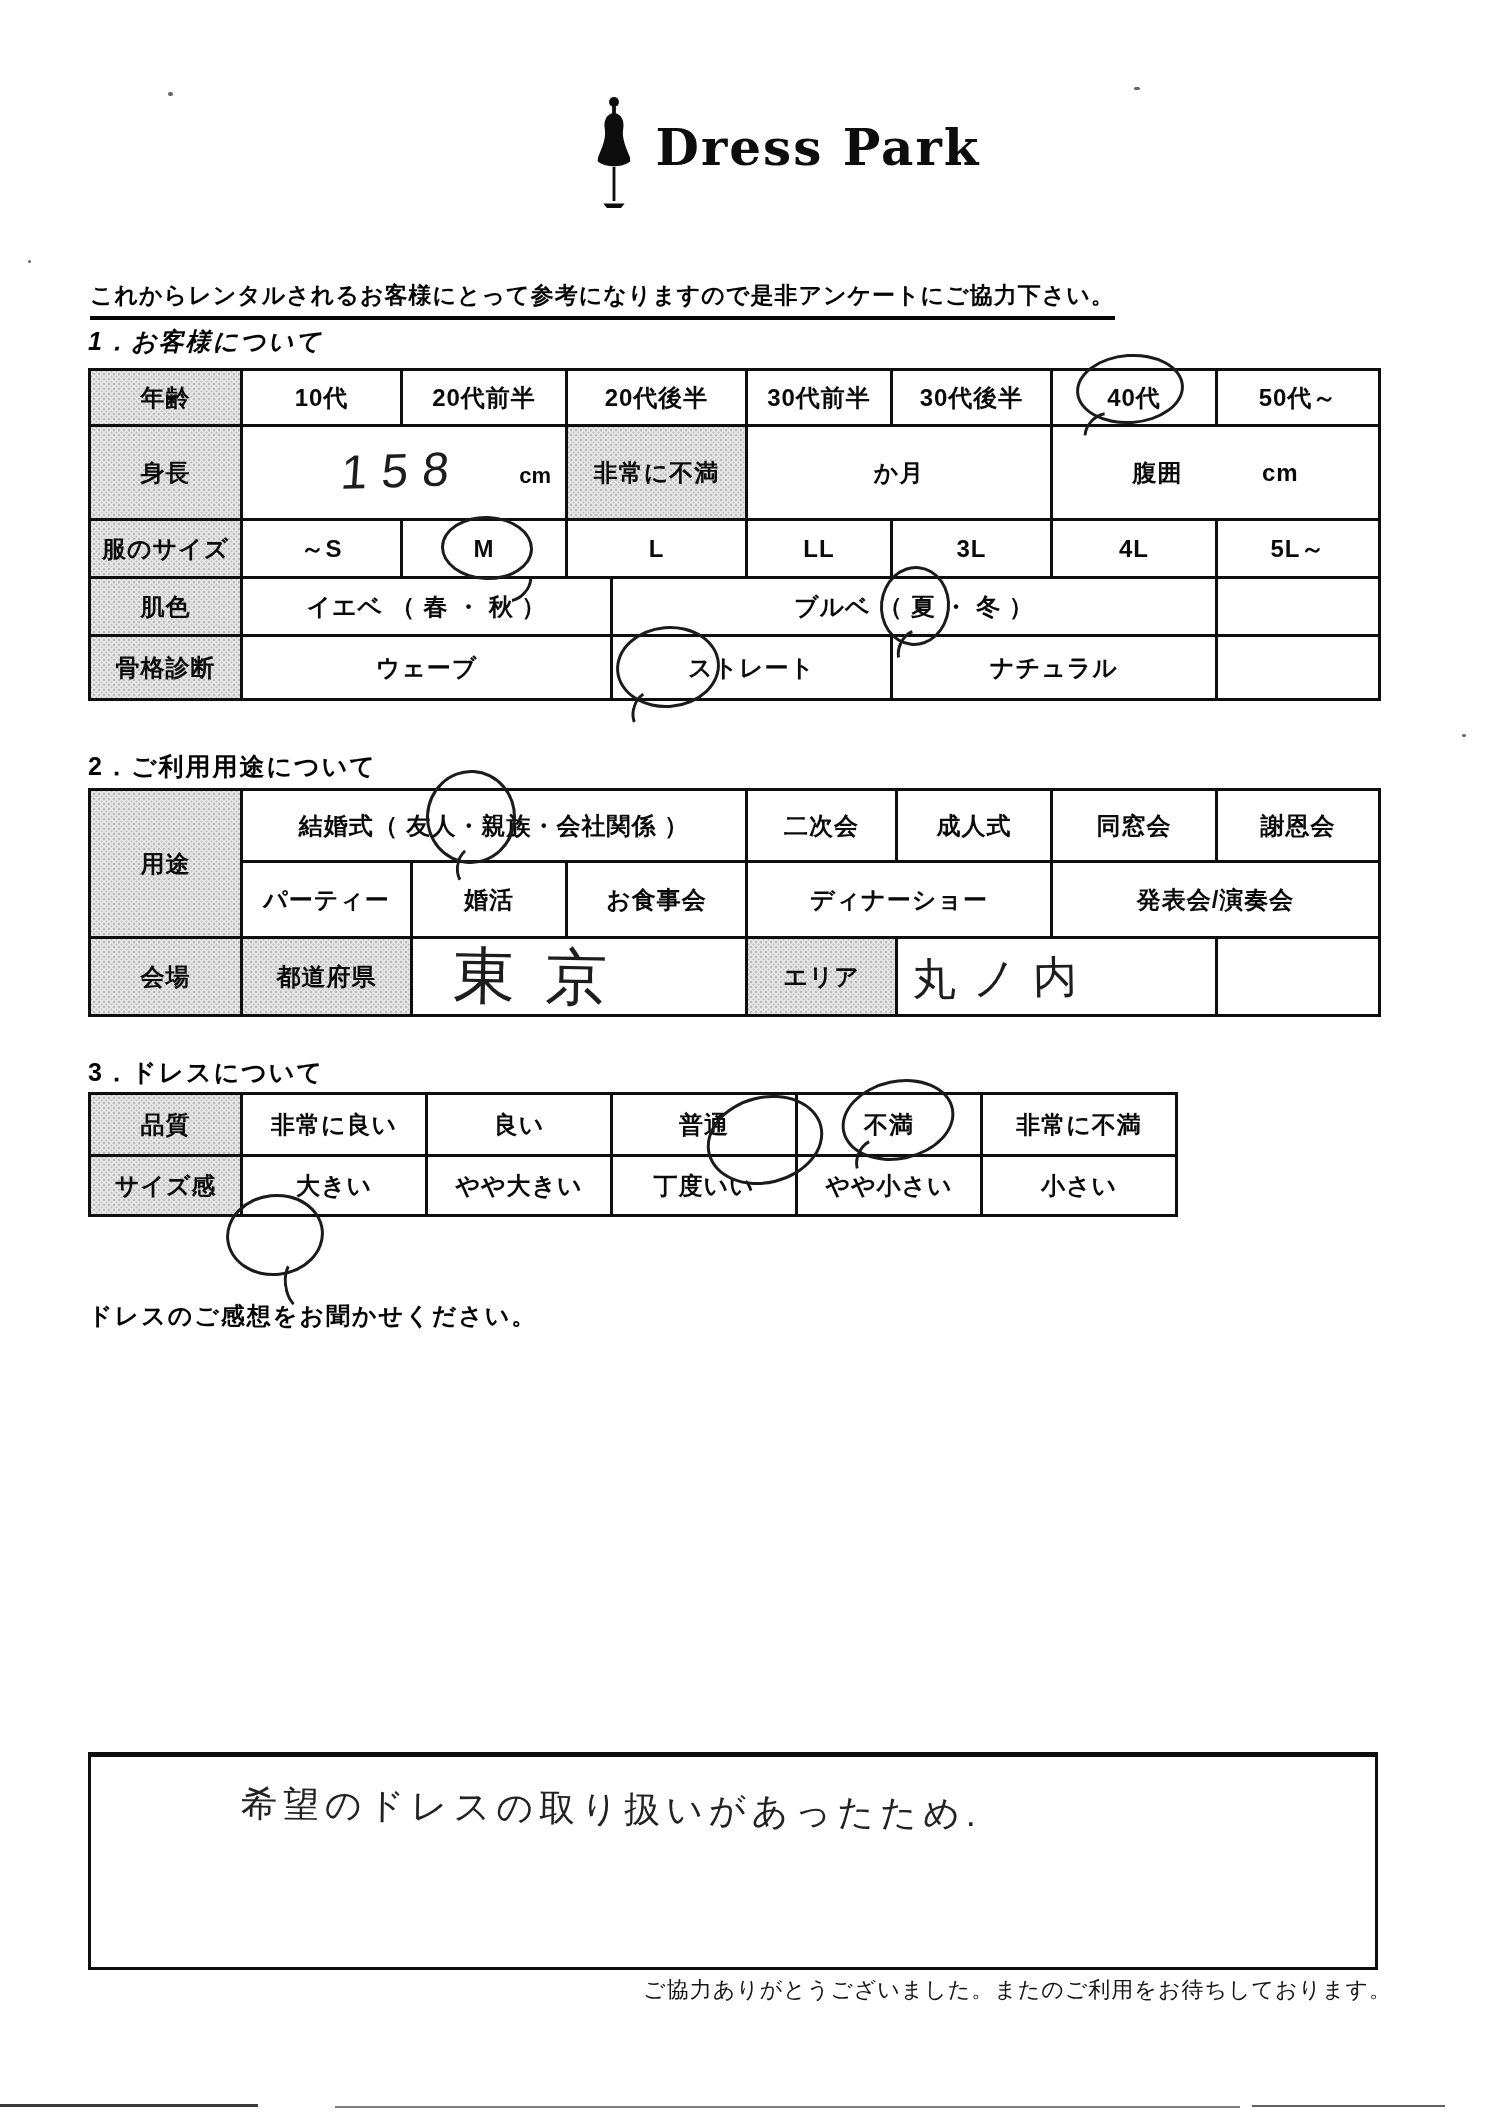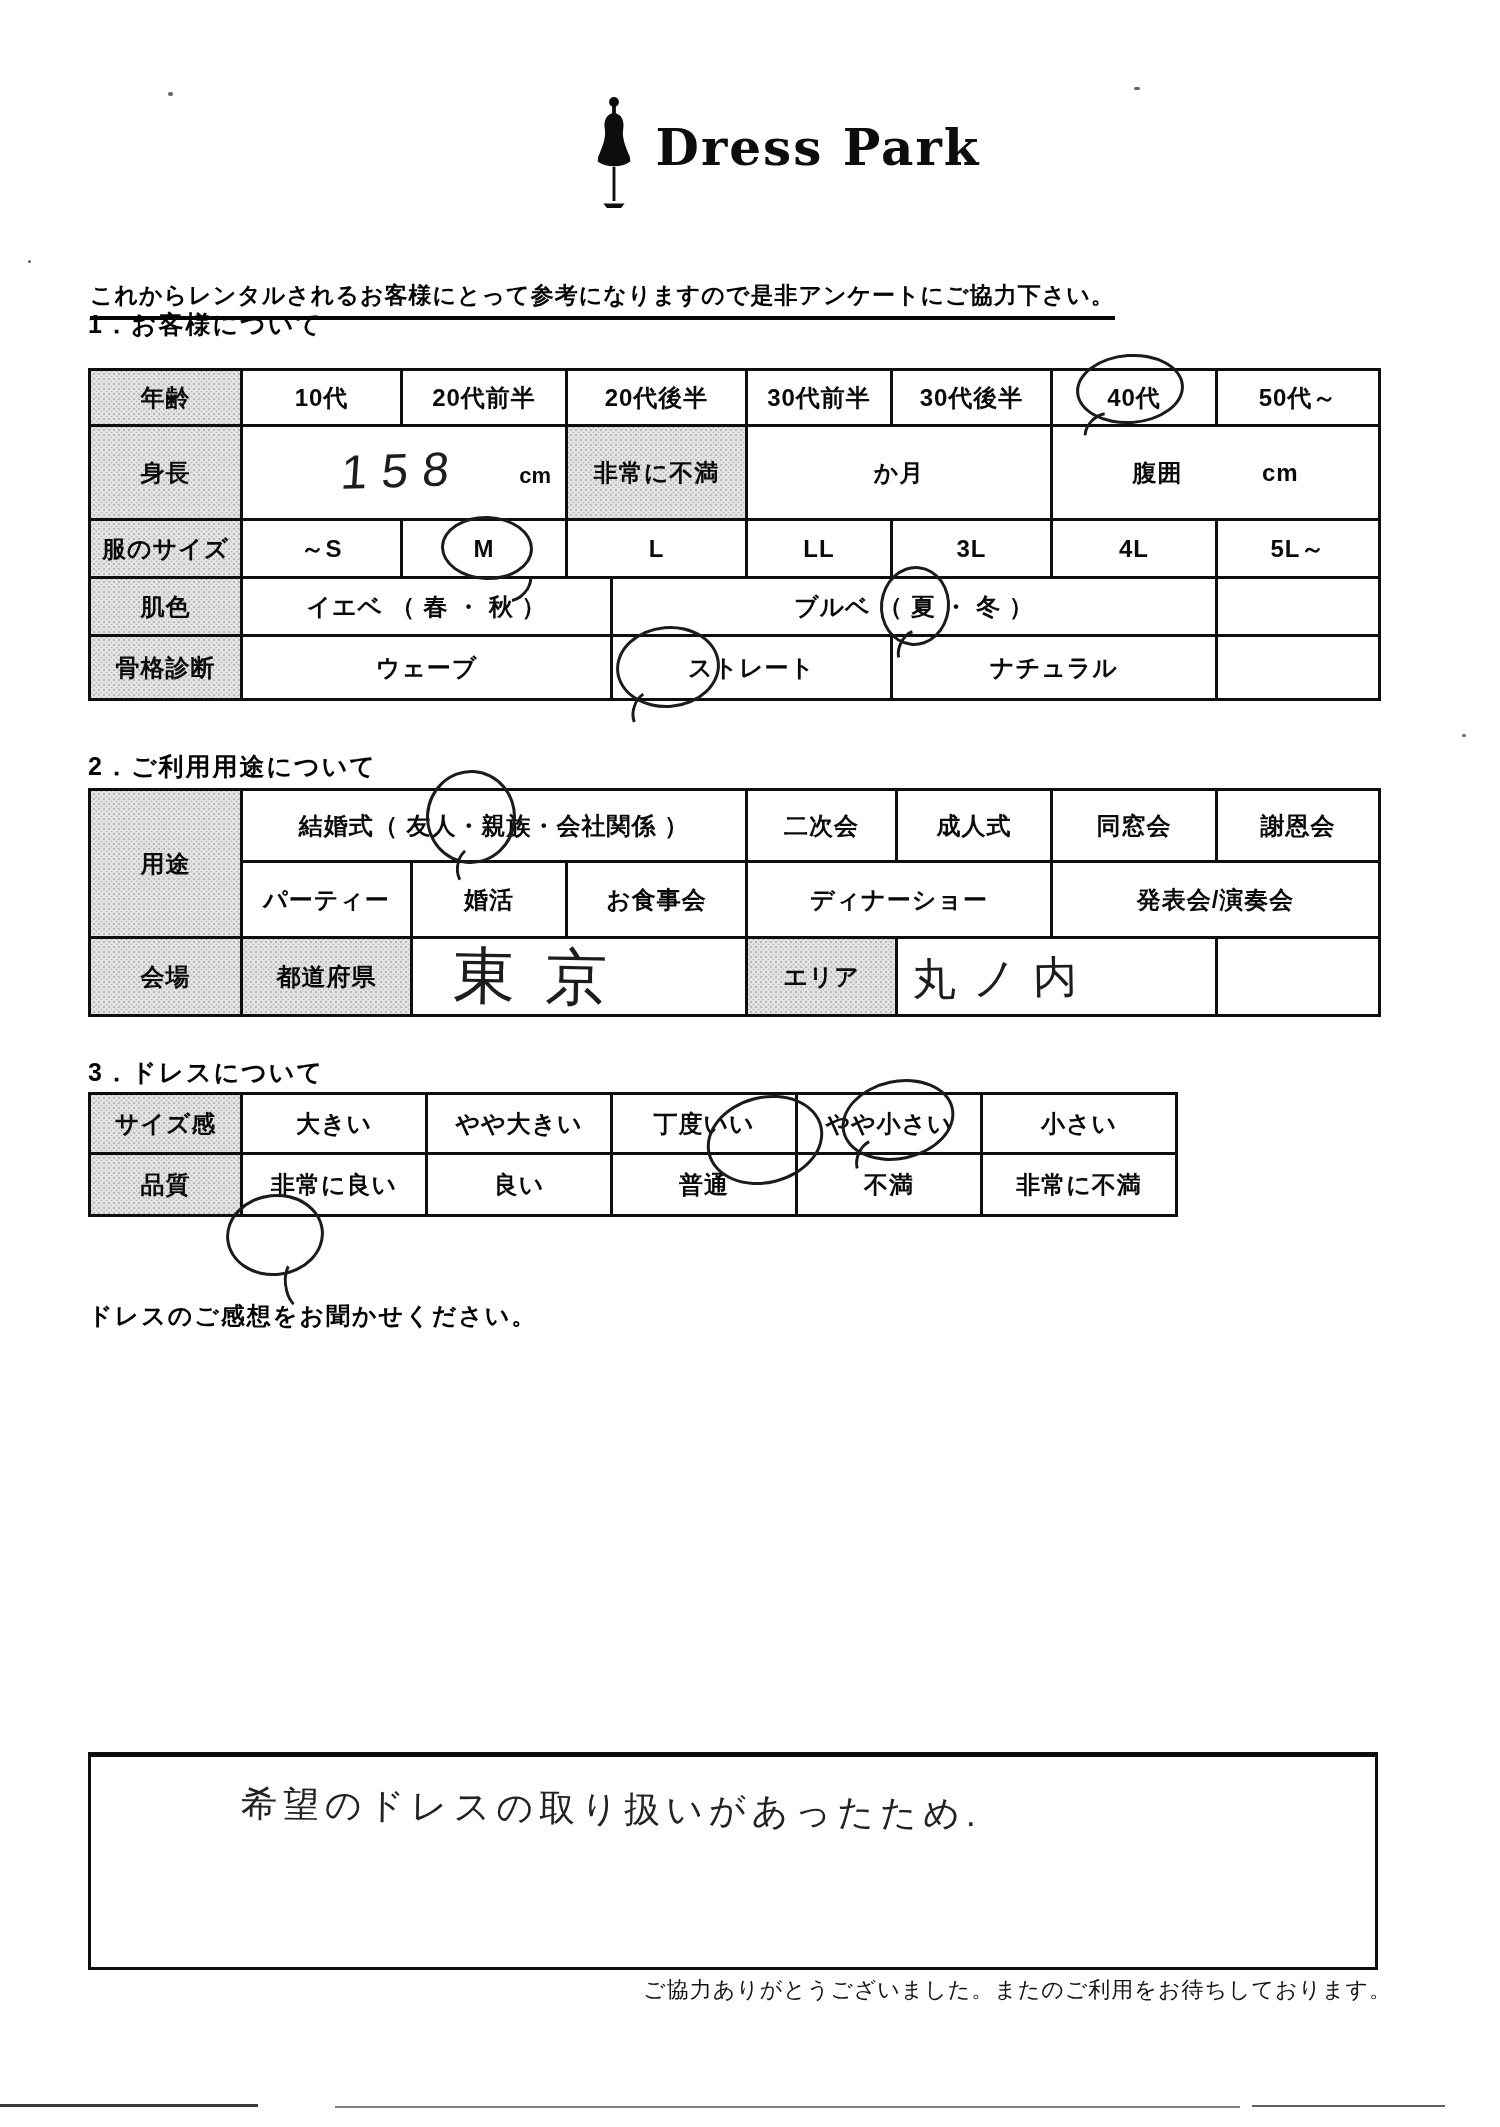--- a/index.html
+++ b/index.html
@@ -60,21 +60,21 @@
       <rect x="18.4" y="8" width="3.2" height="7" fill="#0d0d0d"></rect>
       <path d="M20,14 C13.5,15.5 11,21 12.2,28 C13.2,34.5 11.5,40 6.5,52 L6.2,55.5 C14,61 26,61 33.8,55.5 L33.5,52 C28.5,40 26.8,34.5 27.8,28 C29,21 26.5,15.5 20,14 Z" fill="#0d0d0d"></path>
       <rect x="18.8" y="60" width="2.4" height="29" fill="#0d0d0d"></rect>
       <path d="M11,91 L29,91 L26,95 L14,95 Z" fill="#0d0d0d"></path>
     </svg>
     <span class="logo-text">Dress Park</span>
   </div>
 
   <div class="intro2">これからレンタルされるお客様にとって参考になりますので是非アンケートにご協力下さい。</div>
 
-  <div class="sec-title" style="left:88px;top:308px;">1．お客様について</div>
+  <div class="sec-title" style="left:88px;top:325px;font-style:italic;">1．お客様について</div>
 
   <table class="tbl" style="left:88px;top:368px;width:1290px;">
     <colgroup>
       <col style="width:152px">
         <col style="width:160px">
         <col style="width:165px">
         <col style="width:45px">
         <col style="width:135px">
       <col style="width:145px">
         <col style="width:160px">
@@ -182,36 +182,36 @@
   <table class="tbl" style="left:88px;top:1092px;width:1087px;">
     <colgroup>
       <col style="width:152px">
         <col style="width:185px">
         <col style="width:185px">
         <col style="width:185px">
         <col style="width:185px">
         <col style="width:195px">
     </colgroup>
     <tbody>
+    <tr style="height:62px">
+      <td class="shade">品質</td>
+      <td>非常に良い</td>
+      <td>良い</td>
+      <td>普通</td>
+      <td>不満</td>
+      <td>非常に不満</td>
+    </tr>
     <tr style="height:60px">
       <td class="shade">サイズ感</td>
       <td>大きい</td>
       <td>やや大きい</td>
       <td>丁度いい</td>
       <td>やや小さい</td>
       <td>小さい</td>
     </tr>
-    <tr style="height:62px">
-      <td class="shade">品質</td>
-      <td>非常に良い</td>
-      <td>良い</td>
-      <td>普通</td>
-      <td>不満</td>
-      <td>非常に不満</td>
-    </tr>
   </tbody>
     </table>
 
   <div class="fb-label" style="top:1300px;">ドレスのご感想をお聞かせください。</div>
 
   <div class="bigbox" style="top:1752px;height:210px;">
     <span class="hw hw-line" style="left:150px;top:28px;transform:rotate(0.8deg);">希望のドレスの取り扱いがあったため.</span>
   </div>
 
   <div class="footer-note">ご協力ありがとうございました。またのご利用をお待ちしております。</div>

